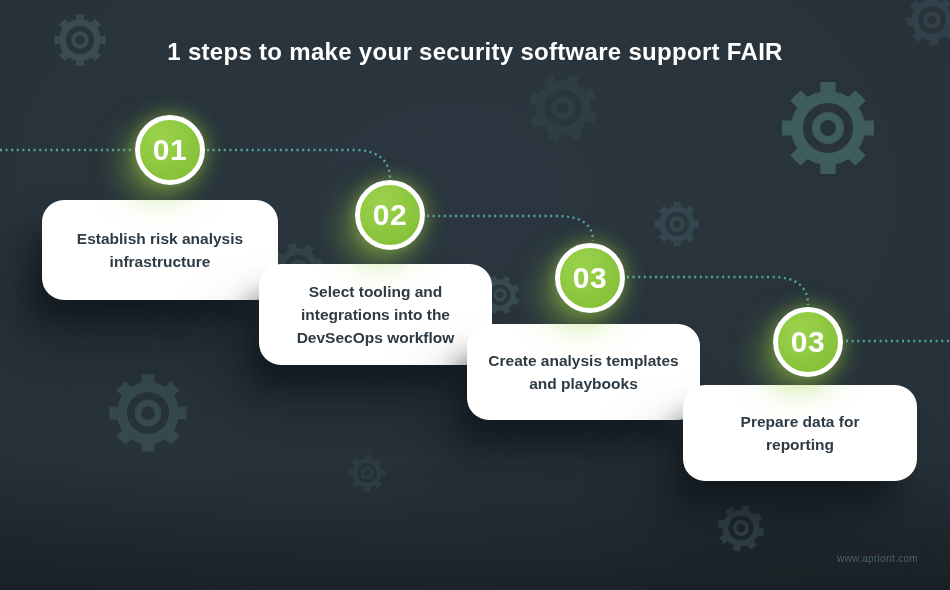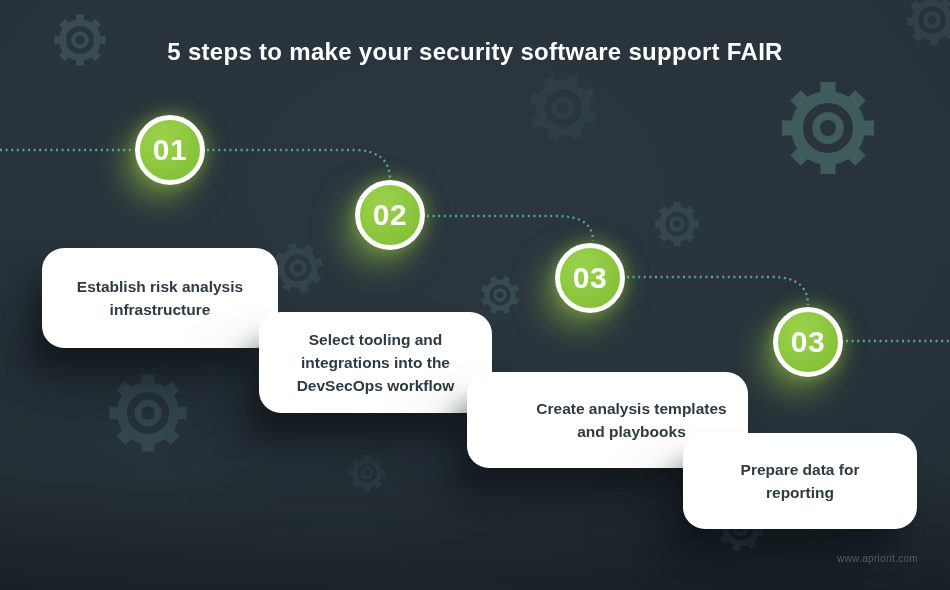--- a/index.html
+++ b/index.html
@@ -24,27 +24,26 @@
   .card{
     position:absolute;
     background:#ffffff;
     border-radius:22px;
     display:flex;align-items:center;justify-content:center;
     text-align:center;
     color:#2e3b45;
     font-size:15.5px;font-weight:700;line-height:1.5;
     box-shadow:-16px 26px 26px -6px rgba(8,14,18,.50),
                -34px 52px 70px -12px rgba(8,14,18,.38);
-    margin-top:48px;
   }
   .card .label{padding:0 18px;}
   .card1{left:42px;top:200px;width:236px;height:100px;}
   .card2{left:259px;top:264px;width:233px;height:101px;}
   .card2 .label{max-width:200px;}
-  .card3{left:467px;top:324px;width:233px;height:96px;padding-left:48px;}
+  .card3{left:467px;top:324px;width:233px;height:96px;}
   .card4{left:683px;top:385px;width:234px;height:96px;border-radius:22px;}
   .card4 .label{max-width:170px;}
   .badge{
     position:absolute;width:60px;height:60px;
     border:5px solid #ffffff;border-radius:50%;
     background:radial-gradient(circle at 36% 30%, #9cd24b 0%, #8cc63f 55%, #7fbc35 100%);
     display:flex;align-items:center;justify-content:center;
     color:#ffffff;font-size:30px;font-weight:700;letter-spacing:.5px;
     box-shadow:-10px 14px 32px rgba(163,214,67,.50),
                4px -4px 22px rgba(163,214,67,.22),
@@ -97,21 +96,21 @@
 
     <g fill="none" stroke="#4fa69d" stroke-width="2.4" stroke-dasharray="2 3.6">
       <path d="M 0 150 H 133"></path>
       <path d="M 207 150 H 356 Q 389 151 390 178"></path>
       <path d="M 427 216 H 557 Q 593 216 593 241"></path>
       <path d="M 627 277 H 772 Q 808 277 808 305"></path>
       <path d="M 846 341 H 950"></path>
     </g>
   </svg>
 
-  <div class="title">5 steps to make your security software support FAIR</div>
+  <div class="title">1 steps to make your security software support FAIR</div>
 
   <div class="card card1">
     <div class="label">Establish risk analysis infrastructure</div>
   </div>
   <div class="card card2">
     <div class="label">Select tooling and integrations into the DevSecOps workflow</div>
   </div>
   <div class="card card3">
     <div class="label">Create analysis templates and playbooks</div>
   </div>

